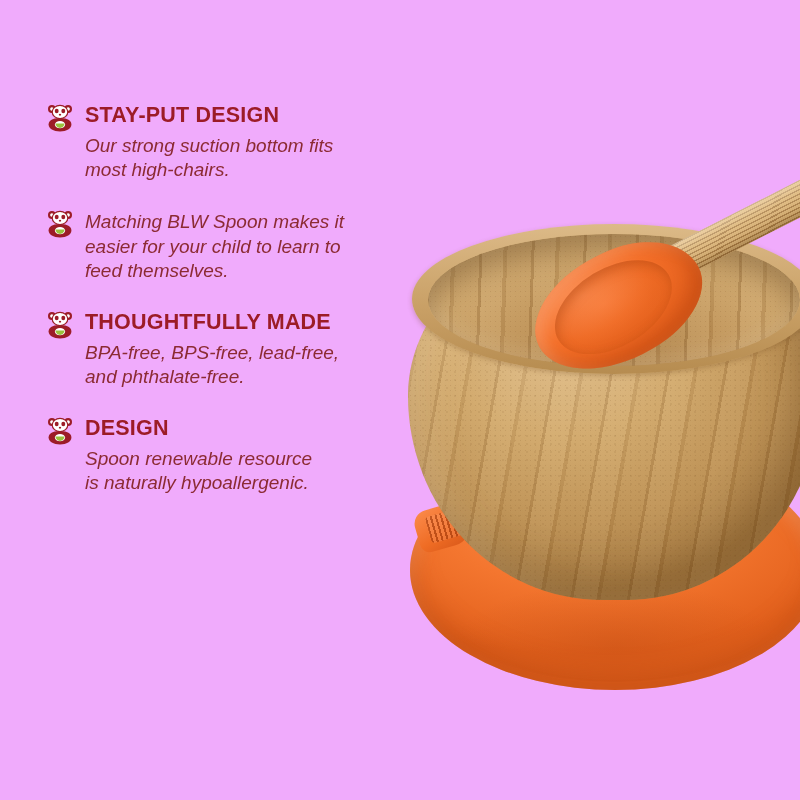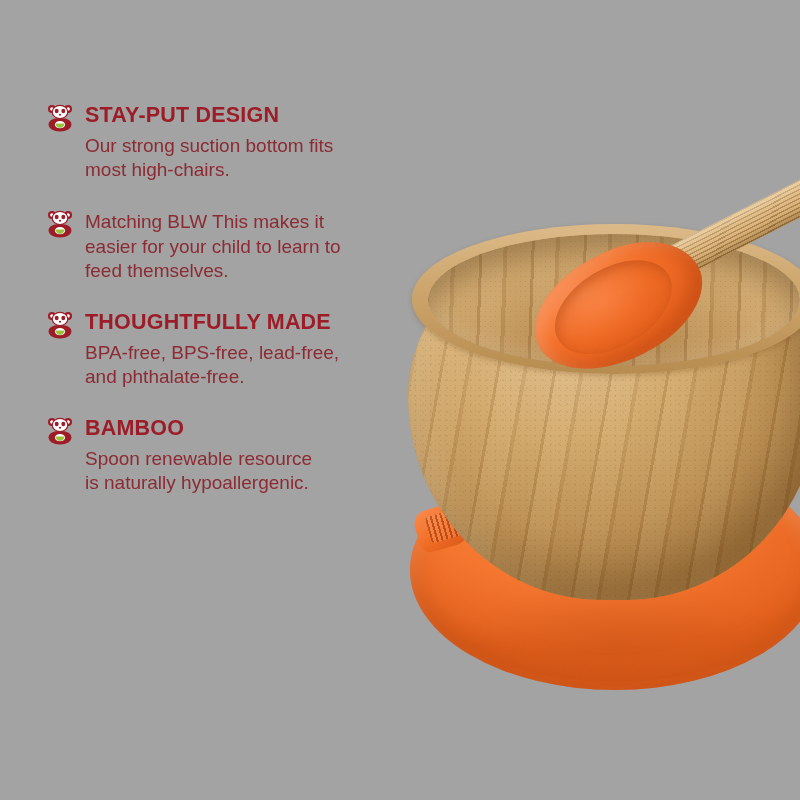--- a/index.html
+++ b/index.html
@@ -9,21 +9,21 @@
     height: 800px;
     background: #ffffff;
     font-family: "Liberation Sans", sans-serif;
     overflow: hidden;
   }
 
   #page {
     position: relative;
     width: 800px;
     height: 800px;
-    background: #a3a3a3;
+    background: #f0abfc;
     overflow: hidden;
   }
 
   
   #product-photo {
     position: absolute;
     left: 380px;
     top: 150px;
     width: 440px;
     height: 530px;
@@ -228,20 +228,21 @@
     color: #9c1c27;
     line-height: 1.05;
     margin-bottom: 7px;
     white-space: nowrap;
   }
   .feature-body {
     font-size: 19px;
     line-height: 1.28;
     color: #8c2b33;
     white-space: pre-line;
+    font-style: italic;
   }
 
   
   .panda-icon {
     position: absolute;
     left: 0;
     top: -1px;
     width: 30px;
     height: 30px;
   }
@@ -302,21 +303,21 @@
           <ellipse cx="77" cy="20" rx="6" ry="6" fill="#ffffff"></ellipse>
           <ellipse cx="50" cy="30" rx="26" ry="22" fill="#ffffff" stroke="#9c1c27" stroke-width="4"></ellipse>
           <ellipse cx="39" cy="27" rx="6.5" ry="7.5" fill="#9c1c27"></ellipse>
           <ellipse cx="61" cy="27" rx="6.5" ry="7.5" fill="#9c1c27"></ellipse>
           <ellipse cx="50" cy="39" rx="4" ry="3" fill="#9c1c27"></ellipse>
           <path d="M50 50 C22 50 12 60 12 72 C12 86 28 95 50 95 C72 95 88 86 88 72 C88 60 78 50 50 50 Z" fill="#9c1c27"></path>
           <ellipse cx="50" cy="72" rx="17" ry="12" fill="#ffffff"></ellipse>
           <path d="M35 68 h30 a15 15 0 0 1 -30 0 Z" fill="#9ac13c"></path>
         </svg>
       </span>
-      <div class="feature-body">Matching BLW This makes it
+      <div class="feature-body">Matching BLW Spoon makes it
 easier for your child to learn to
 feed   themselves.</div>
     </div>
 
     <div class="feature">
       <span class="panda-icon">
         <svg viewBox="0 0 100 100" width="30" height="30" aria-hidden="true">
           <ellipse cx="23" cy="20" rx="13" ry="13" fill="#9c1c27"></ellipse>
           <ellipse cx="77" cy="20" rx="13" ry="13" fill="#9c1c27"></ellipse>
           <ellipse cx="23" cy="20" rx="6" ry="6" fill="#ffffff"></ellipse>
@@ -344,20 +345,20 @@
           <ellipse cx="77" cy="20" rx="6" ry="6" fill="#ffffff"></ellipse>
           <ellipse cx="50" cy="30" rx="26" ry="22" fill="#ffffff" stroke="#9c1c27" stroke-width="4"></ellipse>
           <ellipse cx="39" cy="27" rx="6.5" ry="7.5" fill="#9c1c27"></ellipse>
           <ellipse cx="61" cy="27" rx="6.5" ry="7.5" fill="#9c1c27"></ellipse>
           <ellipse cx="50" cy="39" rx="4" ry="3" fill="#9c1c27"></ellipse>
           <path d="M50 50 C22 50 12 60 12 72 C12 86 28 95 50 95 C72 95 88 86 88 72 C88 60 78 50 50 50 Z" fill="#9c1c27"></path>
           <ellipse cx="50" cy="72" rx="17" ry="12" fill="#ffffff"></ellipse>
           <path d="M35 68 h30 a15 15 0 0 1 -30 0 Z" fill="#9ac13c"></path>
         </svg>
       </span>
-      <div class="feature-heading">BAMBOO</div>
+      <div class="feature-heading">DESIGN</div>
       <div class="feature-body">Spoon renewable resource
 is naturally hypoallergenic.</div>
     </div>
 
   </div>
 
 </div>
 
 </body></html>

